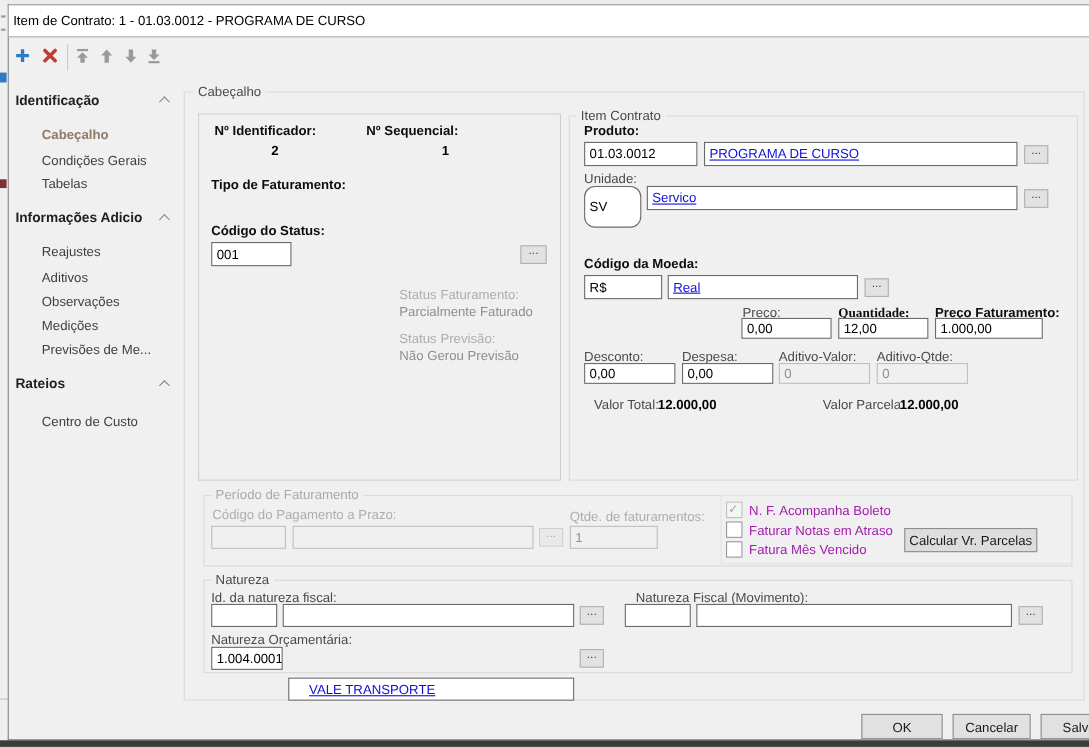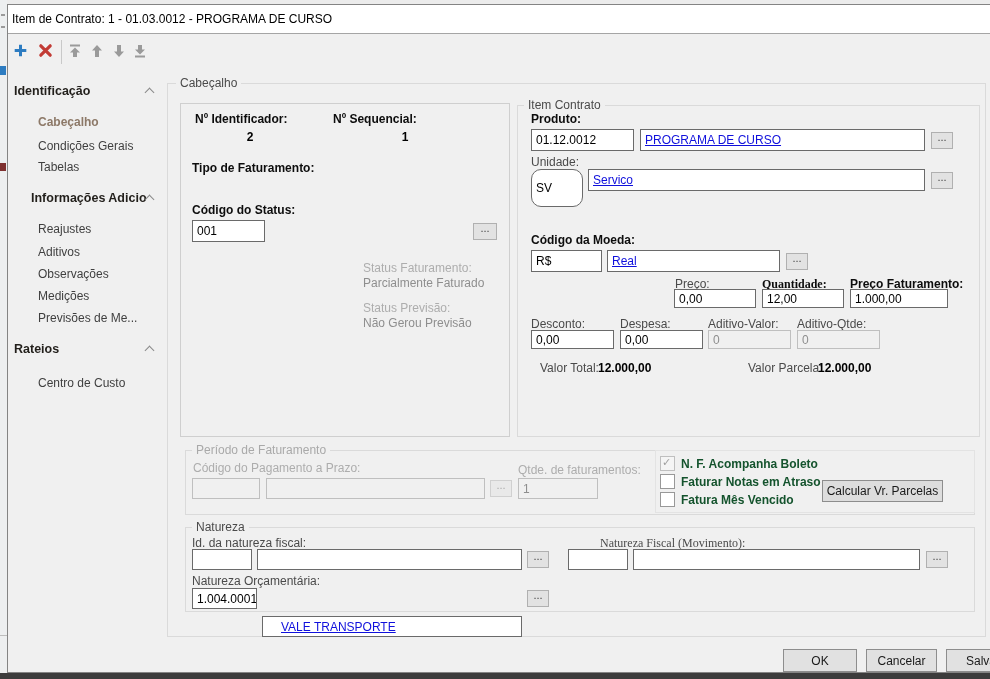--- a/index.html
+++ b/index.html
@@ -34,21 +34,21 @@
   .combo{background:#f0f0f0;border:1px solid #767676;display:flex;align-items:center;
          justify-content:space-between;padding:0 6px;font-size:12px;color:#1a1a1a;}
   .dots{background:#e2e2e2;border:1px solid #b0b0b0;display:flex;align-items:flex-start;
         justify-content:center;font-size:11px;line-height:9px;color:#444;}
   .dots.dis{background:#e9e9e9;border-color:#d0d0d0;color:#ababab;}
   .btn{background:#e1e1e1;border:1px solid #8d8d8d;display:flex;align-items:center;
        justify-content:center;font-size:12px;color:#1a1a1a;}
   .cb{width:13px;height:13px;background:#fff;border:1px solid #989898;position:relative;}
   .cb.checked{background:#f5f5f5;border-color:#bfbfbf;}
   .cb.checked::after{content:"\2713";position:absolute;left:1px;top:-1px;font-size:11px;color:#9f9f9f;}
-  .cb-label{font-size:12px;color:#14532d;white-space:nowrap;font-weight:bold;}
+  .cb-label{font-size:12px;color:#a21caf;white-space:nowrap;}
   .frag{position:absolute;}
   .bottom-strip{left:0;top:673px;width:990px;height:6px;background:#3c3c3c;}
 </style>
 </head>
 <body>
 
 <div class="screen">
 
   <div class="abs" style="left:0;top:0;width:7px;height:679px;background:#edeff0;">
     <div class="frag" style="left:1px;top:14px;width:4px;height:2px;background:#9a9a9a;"></div>
@@ -108,21 +108,21 @@
         </svg>
     </span>
   </div>
 
   <div class="abs sb-header" style="left:14px;top:84px;">Identificação</div>
   <div class="abs chev chev-up" style="left:146px;top:89px;"></div>
   <div class="abs sb-item active" style="left:38px;top:115px;">Cabeçalho</div>
   <div class="abs sb-item" style="left:38px;top:139px;">Condições Gerais</div>
   <div class="abs sb-item" style="left:38px;top:160px;">Tabelas</div>
 
-  <div class="abs sb-header" style="left:14px;top:191px;margin-left:17px;">Informações Adicio</div>
+  <div class="abs sb-header" style="left:14px;top:191px;">Informações Adicio</div>
   <div class="abs chev chev-up" style="left:146px;top:196px;"></div>
   <div class="abs sb-item" style="left:38px;top:222px;">Reajustes</div>
   <div class="abs sb-item" style="left:38px;top:245px;">Aditivos</div>
   <div class="abs sb-item" style="left:38px;top:267px;">Observações</div>
   <div class="abs sb-item" style="left:38px;top:289px;">Medições</div>
   <div class="abs sb-item" style="left:38px;top:311px;">Previsões de Me...</div>
 
   <div class="abs sb-header" style="left:14px;top:342px;">Rateios</div>
   <div class="abs chev chev-up" style="left:146px;top:347px;"></div>
   <div class="abs sb-item" style="left:38px;top:376px;">Centro de Custo</div>
@@ -144,21 +144,21 @@
 
   <div class="abs lbl lbl-gray" style="left:363px;top:261px;">Status Faturamento:</div>
   <div class="abs lbl lbl-gray2" style="left:363px;top:276px;">Parcialmente Faturado</div>
   <div class="abs lbl lbl-gray" style="left:363px;top:301px;">Status Previsão:</div>
   <div class="abs lbl lbl-gray2" style="left:363px;top:316px;">Não Gerou Previsão</div>
 
   <div class="abs fieldset" style="left:517px;top:105px;width:463px;height:332px;"></div>
   <div class="abs fs-label" style="left:524px;top:98px;">Item Contrato</div>
 
   <div class="abs lbl-b" style="left:531px;top:112px;">Produto:</div>
-  <div class="abs tb" style="left:531px;top:129px;width:103px;height:22px;">01.12.0012</div>
+  <div class="abs tb" style="left:531px;top:129px;width:103px;height:22px;">01.03.0012</div>
   <div class="abs tb" style="left:640px;top:129px;width:285px;height:22px;">
     <span class="link">PROGRAMA DE CURSO</span>
   </div>
   <div class="abs dots" style="left:931px;top:132px;width:22px;height:17px;">...</div>
 
   <div class="abs lbl" style="left:531px;top:155px;">Unidade:</div>
   <div class="abs tb" style="left:531px;top:169px;width:52px;height:38px;border-radius:10px;">SV</div>
   <div class="abs tb" style="left:588px;top:169px;width:337px;height:22px;">
     <span class="link">Servico</span>
   </div>
@@ -215,21 +215,21 @@
     <span class="cb-label">Fatura Mês Vencido</span>
   </div>
   <div class="abs btn" style="left:822px;top:480px;width:121px;height:22px;background:#ddd;">Calcular Vr. Parcelas</div>
 
   <div class="abs fieldset" style="left:185px;top:527px;width:790px;height:85px;"></div>
   <div class="abs fs-label" style="left:192px;top:520px;">Natureza</div>
   <div class="abs lbl" style="left:192px;top:536px;">Id. da natureza fiscal:</div>
   <div class="abs tb" style="left:192px;top:549px;width:60px;height:21px;"></div>
   <div class="abs tb" style="left:257px;top:549px;width:265px;height:21px;"></div>
   <div class="abs dots" style="left:527px;top:551px;width:22px;height:17px;">...</div>
-  <div class="abs lbl" style="left:600px;top:536px;font-family:Liberation Serif, serif;">Natureza Fiscal (Movimento):</div>
+  <div class="abs lbl" style="left:578px;top:536px;">Natureza Fiscal (Movimento):</div>
   <div class="abs tb" style="left:568px;top:549px;width:60px;height:21px;"></div>
   <div class="abs tb" style="left:633px;top:549px;width:287px;height:21px;"></div>
   <div class="abs dots" style="left:926px;top:551px;width:22px;height:17px;">...</div>
   <div class="abs lbl" style="left:192px;top:574px;">Natureza Orçamentária:</div>
   <div class="abs tb" style="left:192px;top:588px;width:65px;height:21px;">1.004.0001</div>
   <div class="abs tb" style="left:262px;top:616px;width:260px;height:21px;padding-left:18px;">
     <span class="link">VALE TRANSPORTE</span>
   </div>
   <div class="abs dots" style="left:527px;top:590px;width:22px;height:17px;">...</div>
 

